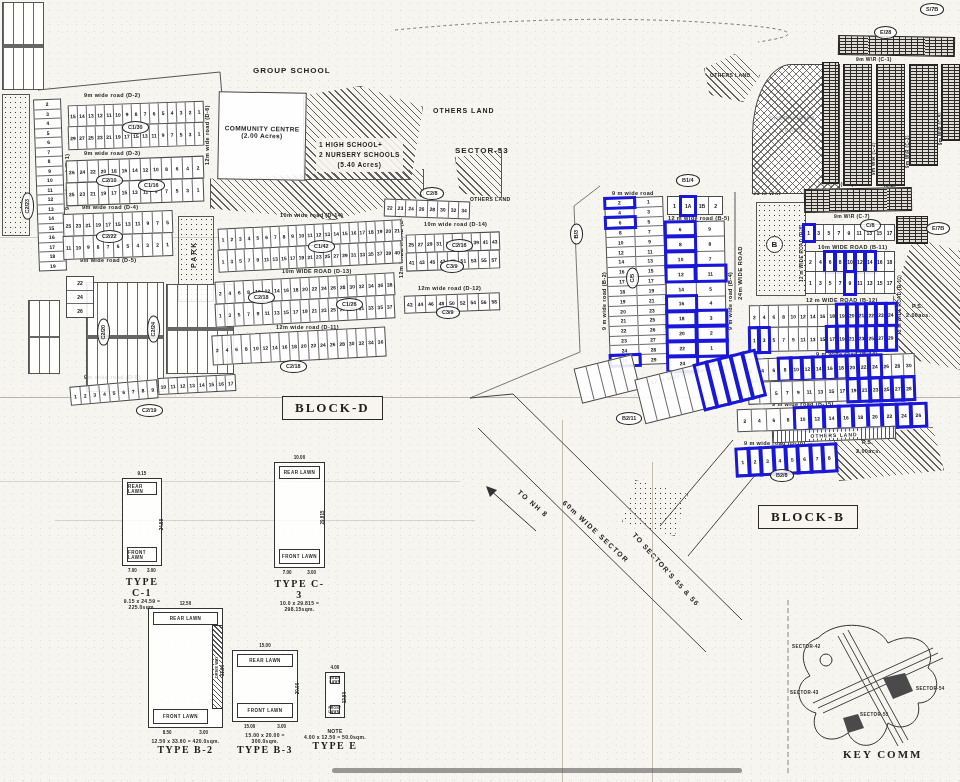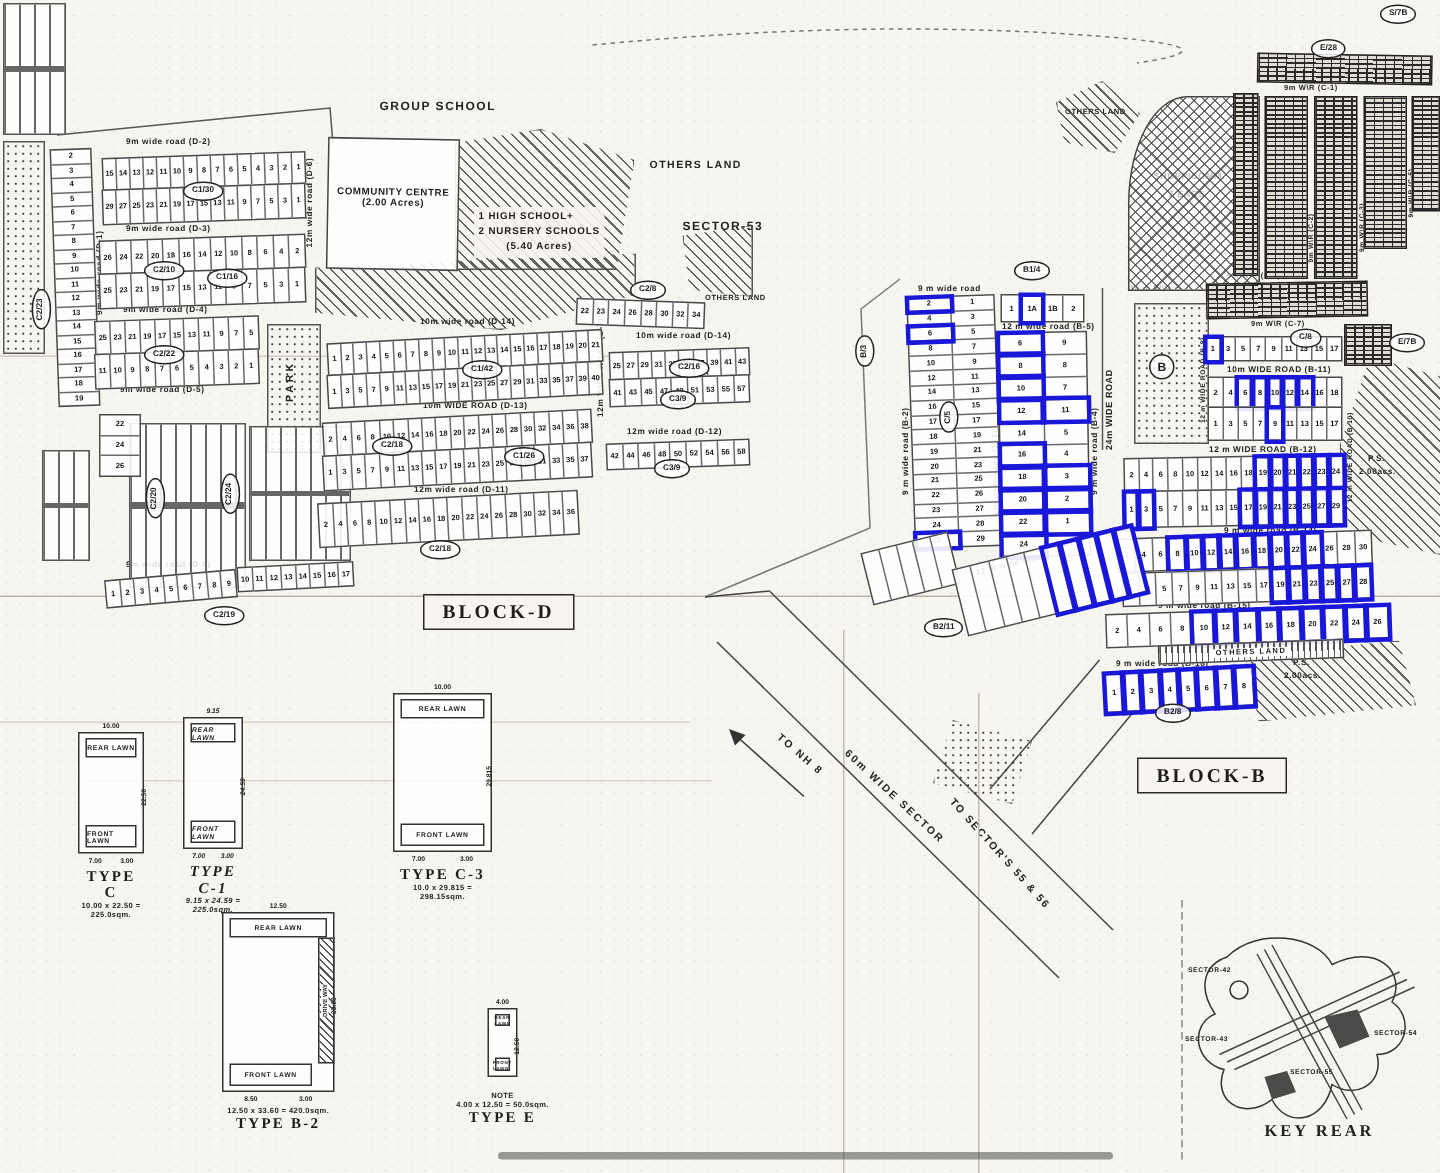--- a/index.html
+++ b/index.html
@@ -750,53 +750,37 @@
   <div class="oval" style="left:616px;top:412px;">B2/11</div>
   <div class="dots" style="left:622px;top:480px;width:64px;height:54px;clip-path:polygon(20% 0,100% 25%,80% 100%,0 75%);"></div>
 
   <div class="oval" style="left:770px;top:469px;">B2/8</div>
   <div class="boxlab" style="left:758px;top:505px;">BLOCK-B</div>
 
   <div class="t" style="left:514px;top:500px;transform:rotate(41deg);letter-spacing:1.5px;">TO NH 8</div>
   <div class="t" style="left:552px;top:528px;transform:rotate(43deg);letter-spacing:1.5px;">60m WIDE SECTOR</div>
   <div class="t" style="left:618px;top:566px;transform:rotate(48deg);letter-spacing:1.2px;">TO SECTOR'S 55 &amp; 56</div>
 
-  <div class="type" style="left:52px;top:488px;width:44px;">
-    <div class="lot" style="height:79px;">
-      <div class="dim top">10.00</div>
-      <div class="dim side">22.50</div>
-      <div class="lawn rear">REAR LAWN</div>
-      <div class="lawn front">FRONT LAWN</div>
-      <div class="bdims">
-          <span>7.00</span>
-          <span>3.00</span>
-        </div>
-    </div>
-    <div class="cap">
-        <div class="nm">TYPE C</div>
-      <div class="dm">10.00 x 22.50 = 225.0sqm.</div>
-      </div>
-  </div>
-  <div class="type" style="left:122px;top:478px;width:40px;font-style:italic;">
+  <div class="type" style="left:122px;top:478px;width:40px;">
     <div class="lot" style="height:86px;">
       <div class="dim top">9.15</div>
       <div class="dim side">24.59</div>
       <div class="lawn rear">REAR LAWN</div>
       <div class="lawn front">FRONT LAWN</div>
       <div class="bdims">
           <span>7.00</span>
           <span>3.00</span>
         </div>
     </div>
     <div class="cap">
         <div class="nm">TYPE C-1</div>
       <div class="dm">9.15 x 24.59 = 225.0sqm.</div>
       </div>
   </div>
-  <div class="type" style="left:262px;top:462px;width:66px;">
+  <div class="type" style="left:274px;top:462px;width:51px;">
     <div class="lot" style="height:104px;">
       <div class="dim top">10.00</div>
       <div class="dim side">29.815</div>
       <div class="lawn rear">REAR LAWN</div>
       <div class="lawn front">FRONT LAWN</div>
       <div class="bdims">
           <span>7.00</span>
           <span>3.00</span>
         </div>
     </div>
@@ -818,20 +802,36 @@
       <div class="bdims">
           <span>8.50</span>
           <span>3.00</span>
         </div>
     </div>
     <div class="cap">
         <div class="dm">12.50 x 33.60 = 420.0sqm.</div>
       <div class="nm">TYPE B-2</div>
       </div>
   </div>
+  <div class="type" style="left:232px;top:650px;width:66px;">
+    <div class="lot" style="height:70px;">
+      <div class="dim top">15.00</div>
+      <div class="dim side">20.00</div>
+      <div class="lawn rear">REAR LAWN</div>
+      <div class="lawn front">FRONT LAWN</div>
+      <div class="bdims">
+          <span>15.00</span>
+          <span>3.00</span>
+        </div>
+    </div>
+    <div class="cap">
+        <div class="dm">15.00 x 20.00 = 300.0sqm.</div>
+      <div class="nm">TYPE B-3</div>
+      </div>
+  </div>
   <div class="type" style="left:325px;top:672px;width:20px;">
     <div class="lot" style="height:44px;">
       <div class="dim top">4.00</div>
       <div class="dim side">12.50</div>
       <div class="lawn rear" style="height:6px;font-size:3px;">REAR LAWN</div>
       <div class="lawn front" style="height:7px;font-size:3px;">FRONT LAWN</div>
     </div>
     <div class="cap" style="width:90px;margin-left:-35px;">
       <div class="dm">NOTE</div>
       <div class="dm">4.00 x 12.50 = 50.0sqm.</div>
@@ -846,15 +846,15 @@
       <path d="M55,25 L115,135 M60,22 L120,132 M50,28 L110,138" stroke="#444" stroke-width="1" fill="none"></path>
       <path d="M95,70 l22,-5 l8,18 l-20,8 z" fill="#4a4a4a"></path>
       <path d="M55,110 l15,-4 l6,14 l-16,5 z" fill="#4a4a4a"></path>
       <circle cx="38" cy="52" r="6" stroke="#333" fill="none" stroke-width="1"></circle>
     </svg>
   </div>
   <div class="ts" style="left:792px;top:644px;font-size:4.5px;">SECTOR-42</div>
   <div class="ts" style="left:790px;top:690px;font-size:4.5px;">SECTOR-43</div>
   <div class="ts" style="left:916px;top:686px;font-size:4.5px;">SECTOR-54</div>
   <div class="ts" style="left:860px;top:712px;font-size:4.5px;">SECTOR-55</div>
-  <div class="t" style="left:843px;top:748px;font-family:'Liberation Serif',serif;font-size:11px;letter-spacing:2px;">KEY REAR</div>
+  <div class="t" style="left:843px;top:748px;font-family:'Liberation Serif',serif;font-size:11px;letter-spacing:2px;">KEY COMM</div>
 
 </div>
 
 </body></html>

